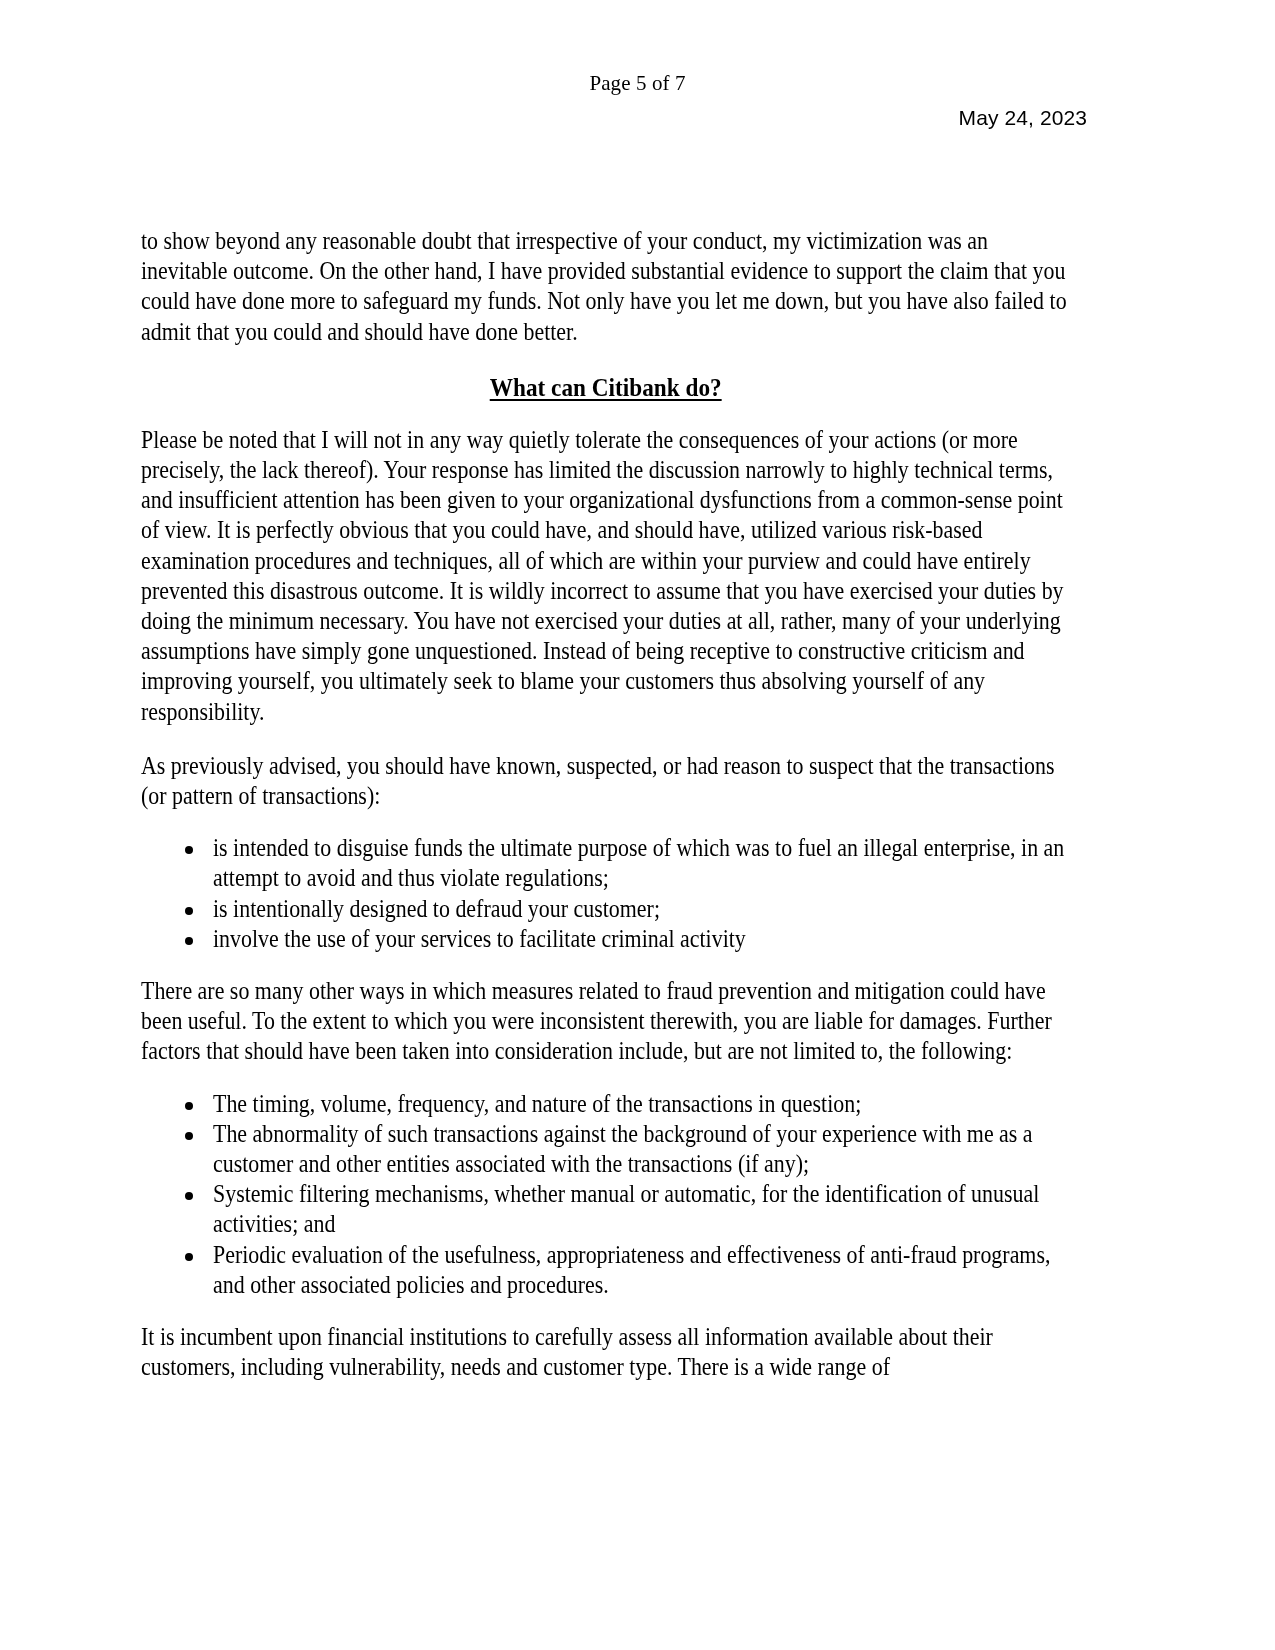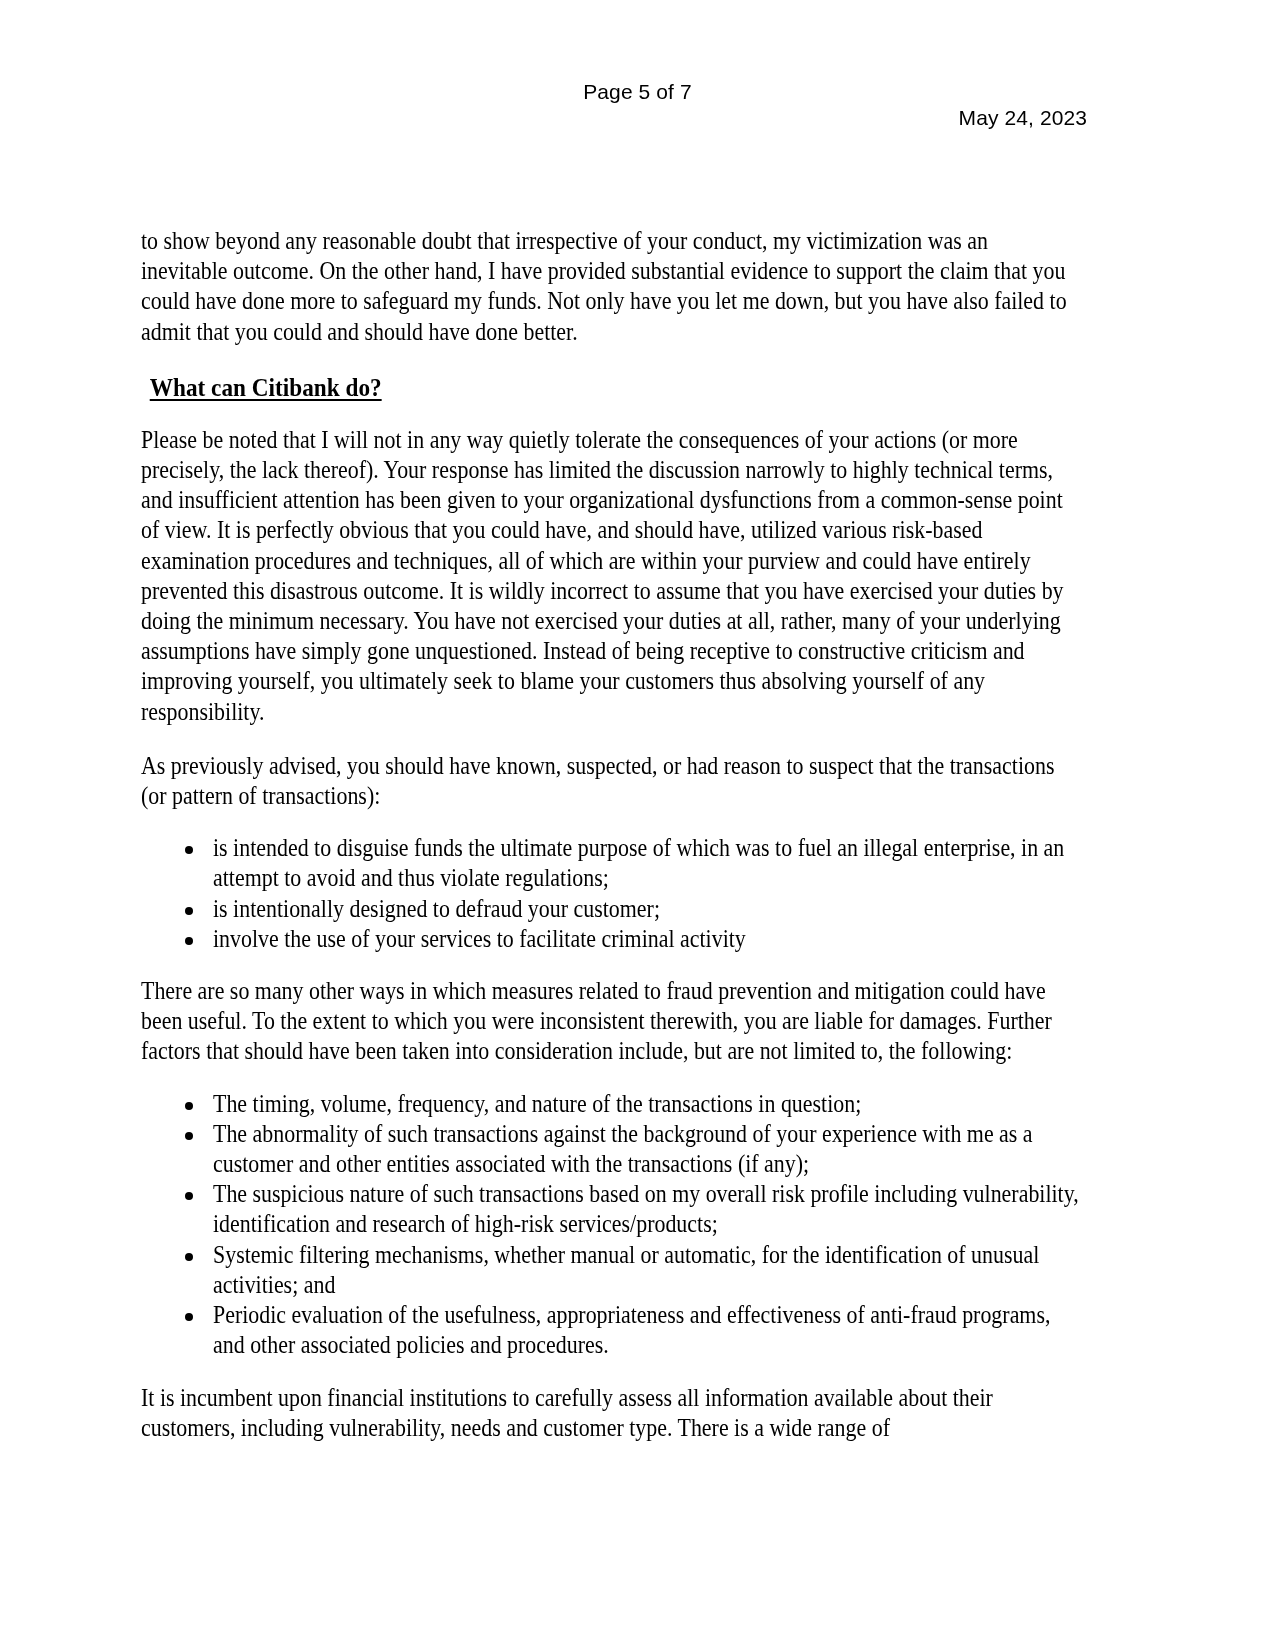--- a/index.html
+++ b/index.html
@@ -28,25 +28,25 @@
   
   .header {
     position: absolute;
     top: 0;
     left: 0;
     width: 1275px;
     height: 150px;
   }
   .header-page-label {
     position: absolute;
-    top: 79px;
+    top: 70px;
     left: 0;
     width: 1275px;
     text-align: center;
-    font-family: Liberation Sans, sans-serif;
+    font-family: Liberation Serif, serif;
     font-size: 21px;
     line-height: 26px;
     letter-spacing: 0.1px;
     color: #000000;
   }
   .header-date {
     position: absolute;
     top: 105px;
     right: 188px;
     font-family: "Liberation Sans", "DejaVu Sans", sans-serif;
@@ -75,20 +75,21 @@
     transform: scaleX(0.895);
     transform-origin: left top;
     width: 1039px;           
     word-spacing: 0px;
     color: #000000;
   }
   p.para + p.para { margin-top: 24px; }
 
   .section-heading {
     margin: 26px 0 22px 0;
+    text-align: center;
     font-family: "Liberation Serif", "DejaVu Serif", serif;
     font-weight: bold;
     font-size: 25px;
     line-height: 30px;
     color: #000000;
   }
   .section-heading span {
     display: inline-block;
     text-decoration: underline;
     text-underline-offset: 3px;
@@ -167,23 +168,20 @@
     <p class="para">There are so many other ways in which measures related to fraud prevention and mitigation could have been useful. To the extent to which you were inconsistent therewith, you are liable for damages. Further factors that should have been taken into consideration include, but are not limited to, the following:</p>
 
     <ul class="bullets">
       <li>
         <span class="li-text">The timing, volume, frequency, and nature of the transactions in question;</span>
       </li>
       <li>
         <span class="li-text">The abnormality of such transactions against the background of your experience with me as a customer and other entities associated with the transactions (if any);</span>
       </li>
       <li>
-        <span class="li-text">The suspicious nature of such transactions based on my overall risk profile including vulnerability, identification and research of high-risk services/products;</span>
-      </li>
-      <li>
         <span class="li-text">Systemic filtering mechanisms, whether manual or automatic, for the identification of unusual activities; and</span>
       </li>
       <li>
         <span class="li-text">Periodic evaluation of the usefulness, appropriateness and effectiveness of anti-fraud programs, and other associated policies and procedures.</span>
       </li>
     </ul>
 
     <div class="spacer-sm"></div>
 
     <p class="para">It is incumbent upon financial institutions to carefully assess all information available about their customers, including vulnerability, needs and customer type. There is a wide range of</p>

